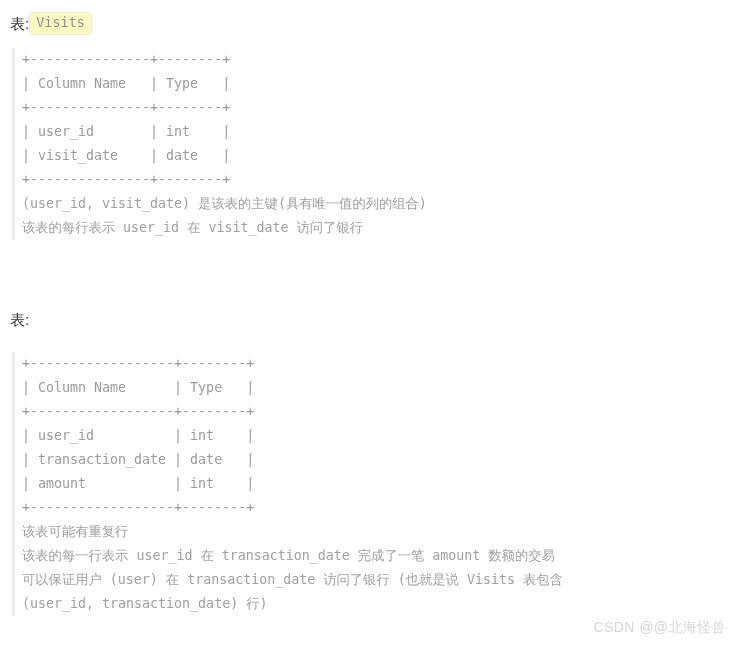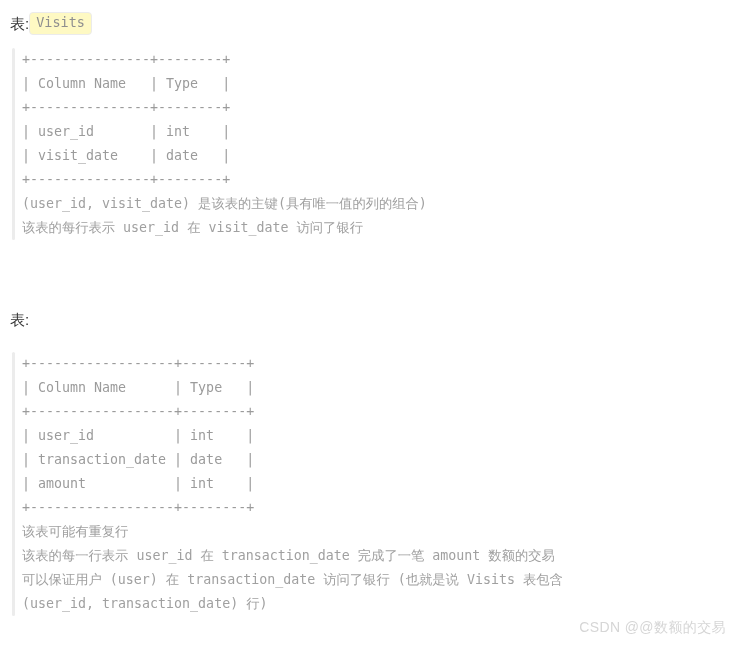--- a/index.html
+++ b/index.html
@@ -134,15 +134,15 @@
 | user_id          | int    |
 | transaction_date | date   |
 | amount           | int    |
 +------------------+--------+</pre>
     <div class="desc-line">该表可能有重复行</div>
     <div class="desc-line">该表的每一行表示 user_id 在 transaction_date 完成了一笔 amount 数额的交易</div>
     <div class="desc-line">可以保证用户 (user) 在 transaction_date 访问了银行 (也就是说 Visits 表包含</div>
     <div class="desc-line">(user_id, transaction_date) 行)</div>
   </div>
 
-  <div class="watermark">CSDN @@数额的交易</div>
+  <div class="watermark">CSDN @@北海怪兽</div>
 
 </div>
 
 </body></html>

